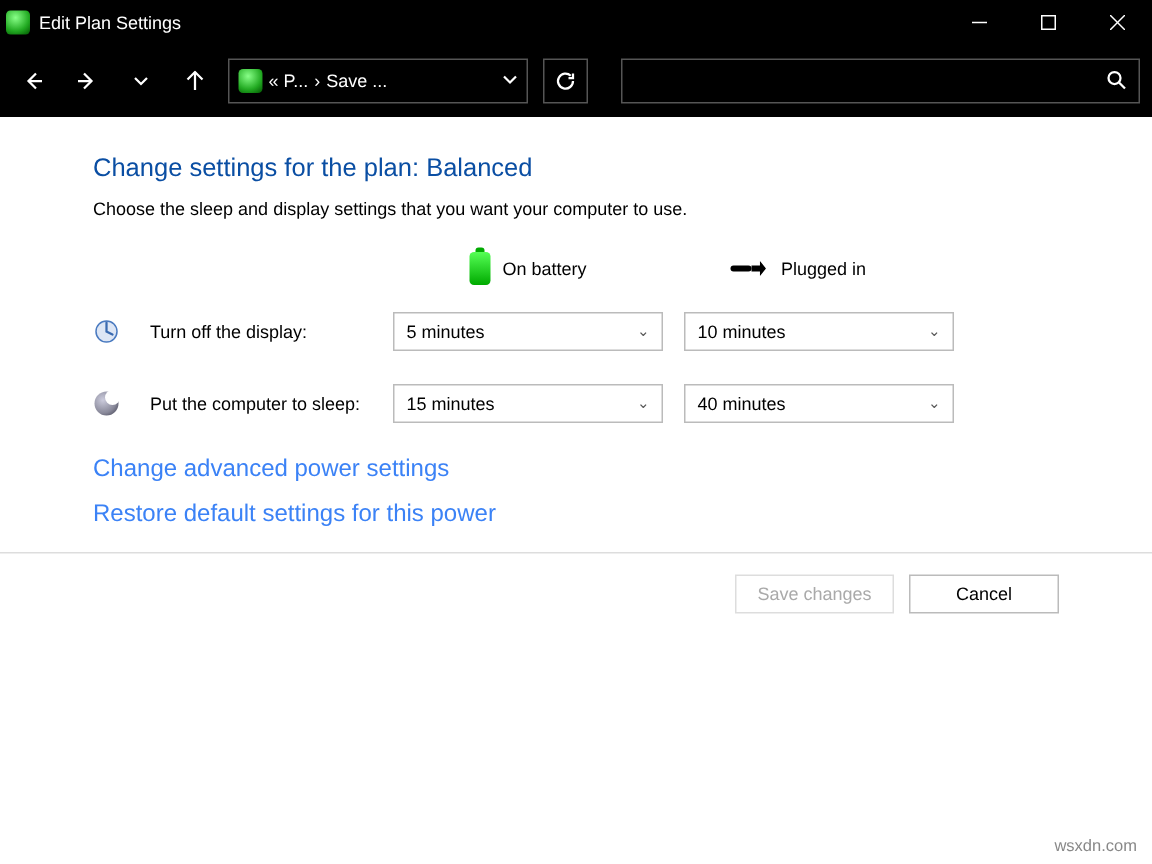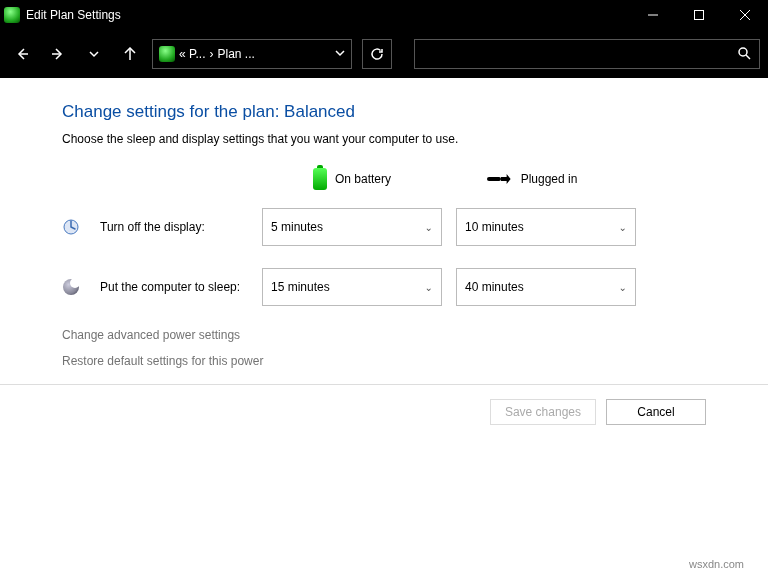--- a/index.html
+++ b/index.html
@@ -140,34 +140,34 @@
   .sleep-icon {
     width:16px; height:16px; border-radius:50%;
     background: radial-gradient(circle at 35% 35%, #ccd 0%, #889 60%, #334 100%);
     position:relative;
   }
   .sleep-icon::after{
     content:""; position:absolute; right:-1px; top:-1px; width:10px; height:10px;
     border-radius:50%; background:#fff;
   }
   .dd {
-    width: 180px; height: 38px;
+    width: 180px; height: 26px;
     border: 1px solid #bbb;
     display: flex; align-items: center;
     padding: 4px 8px;
     font-size: 12px;
     margin-right: 14px;
     justify-content: space-between;
     background: #fff;
   }
   .dd-caret { color:#555; font-size:10px; }
   .links { margin-top: 20px; }
   .link {
-    color: #737373;
-    font-size: 12px;
+    color: #3b82f6;
+    font-size: 16px;
     margin-bottom: 12px;
     display: block;
     cursor: pointer;
   }
   .divider {
     height: 1px; background: #ddd;
     margin-top: 16px;
     width: 100%;
   }
   .button-row {
@@ -179,21 +179,21 @@
     min-width: 100px; height: 26px;
     border: 1px solid #bbb;
     background: #fff;
     font-size: 12px;
     display: flex; align-items: center; justify-content: center;
     padding: 0 14px;
   }
   .btn.disabled { color: #aaa; border-color:#ddd; }
   .watermark {
     position: absolute;
-    bottom: 6px; right: 24px;
+    bottom: 6px; right: 10px;
     font-size: 11px; color: #888; margin-top: 24px;
   }
 </style>
 </head>
 <body>
 
 <div class="titlebar">
   <div class="titlebar-icon"></div>
   <div class="titlebar-text">Edit Plan Settings</div>
   <div class="window-controls">
@@ -237,21 +237,21 @@
   <div class="nav-btn">
     <svg width="14" height="14" viewBox="0 0 14 14" fill="none" stroke="#fff" stroke-width="1.5">
         <path d="M2 6 L7 1 L12 6"></path>
         <line x1="7" y1="1" x2="7" y2="13"></line>
       </svg>
   </div>
   <div class="addr-bar">
     <div class="addr-icon"></div>
     <span class="addr-seg">« P...</span>
     <span class="addr-seg">›</span>
-    <span class="addr-seg">Plan ...</span>
+    <span class="addr-seg">Save ...</span>
     <span class="addr-caret">
       <svg width="10" height="10" viewBox="0 0 10 10" fill="none" stroke="#fff" stroke-width="1.5">
           <path d="M1 3 L5 7 L9 3"></path>
         </svg>
     </span>
   </div>
   <div class="refresh-btn">
     <svg width="14" height="14" viewBox="0 0 14 14" fill="none" stroke="#fff" stroke-width="1.5">
         <path d="M12 7a5 5 0 1 1-1.5-3.5"></path>
         <path d="M12 2v3h-3"></path>

